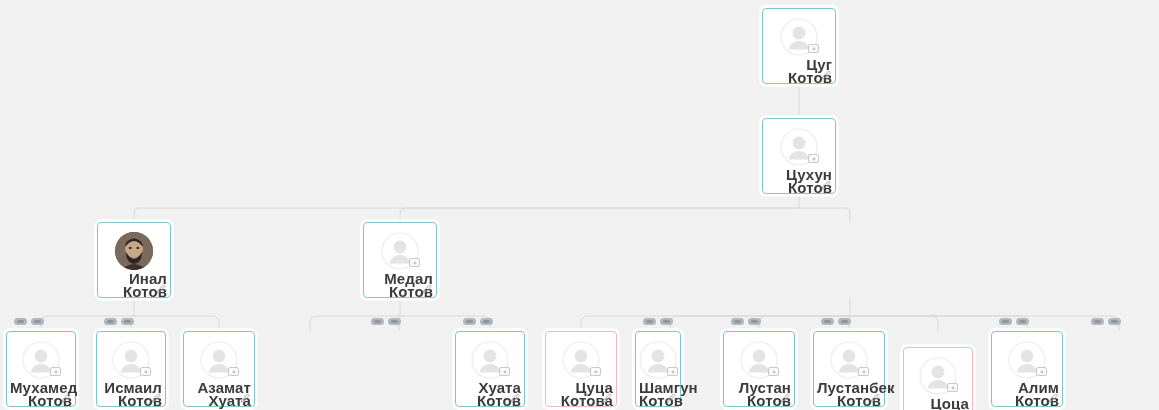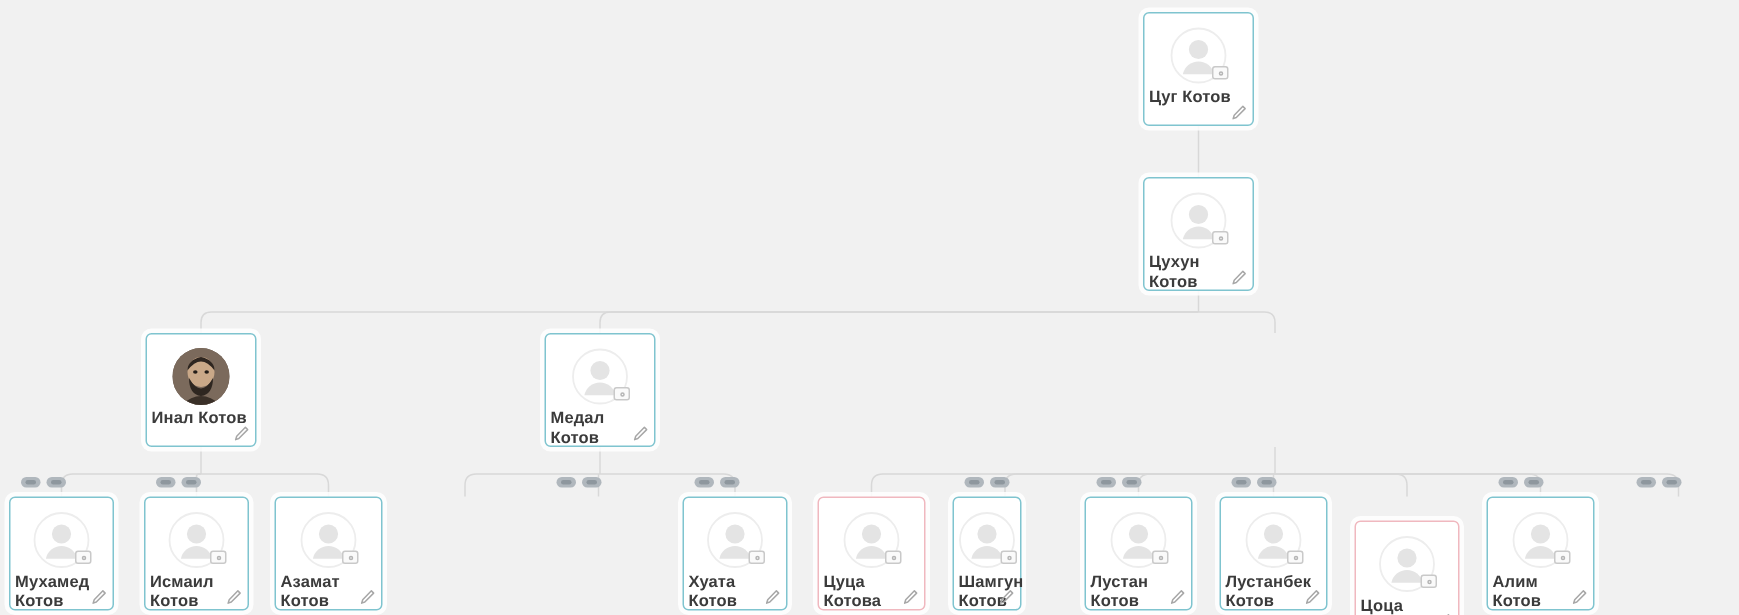--- a/index.html
+++ b/index.html
@@ -82,22 +82,22 @@
     height: 3px;
     border: 1px solid #b5b5b5;
     border-radius: 50%;
     box-sizing: border-box;
   }
   .card-name {
     position: absolute;
     left: 3px;
     right: 3px;
     top: 50px;
-    text-align: left;
-    font-size: 11px;
+    text-align: right;
+    font-size: 15px;
     font-weight: bold;
     color: #3b3b3b;
     line-height: 12.5px;
     letter-spacing: 0.1px;
   }
   .edit-pencil {
     position: absolute;
     right: 4px;
     bottom: 3px;
     width: 10px;
@@ -250,21 +250,21 @@
     </div>
     <div class="node-card" style="left: 183px; top: 331px; width: 72px; height: 76px;">
       <div class="card-avatar">
         <svg class="silhouette" viewBox="0 0 38 38">
           <circle cx="19" cy="19" r="18" fill="none" stroke="#ededed" stroke-width="1.2"></circle>
           <circle cx="19" cy="15" r="6.4" fill="#e4e4e4"></circle>
           <path d="M 8.6 31.5 A 10.6 10.6 0 0 1 29.4 31.5 Z" fill="#e4e4e4"></path>
         </svg>
         <span class="cam-badge"></span>
       </div>
-      <div class="card-name">Азамат Котов</div>
+      <div class="card-name">Азамат Хуата</div>
       <svg class="edit-pencil" viewBox="0 0 10 10">
         <path d="M 7.6 0.9 L 9.1 2.4 L 3.2 8.3 L 1.1 9.1 L 1.8 6.9 Z" fill="none" stroke="#a7a7a7" stroke-width="1" stroke-linejoin="round"></path>
       </svg>
     </div>
     <div class="badge-pair" style="left: 371px; top: 318px;">
       <span class="badge-pill"></span>
       <span class="badge-pill"></span>
     </div>
     <div class="badge-pair" style="left: 463px; top: 318px;">
       <span class="badge-pill"></span>

